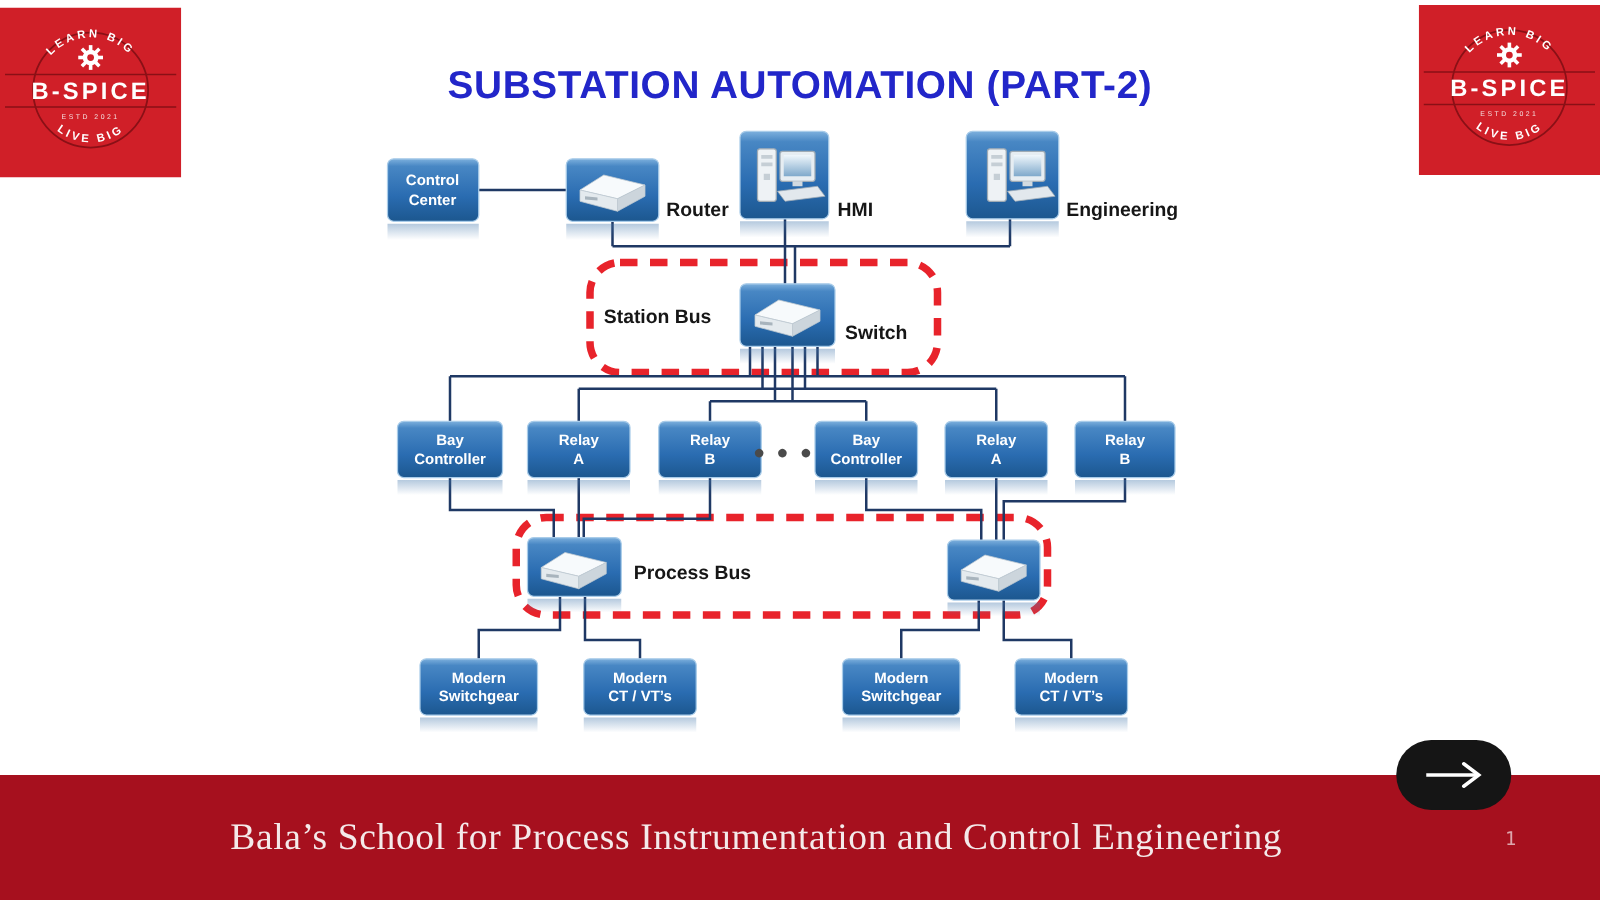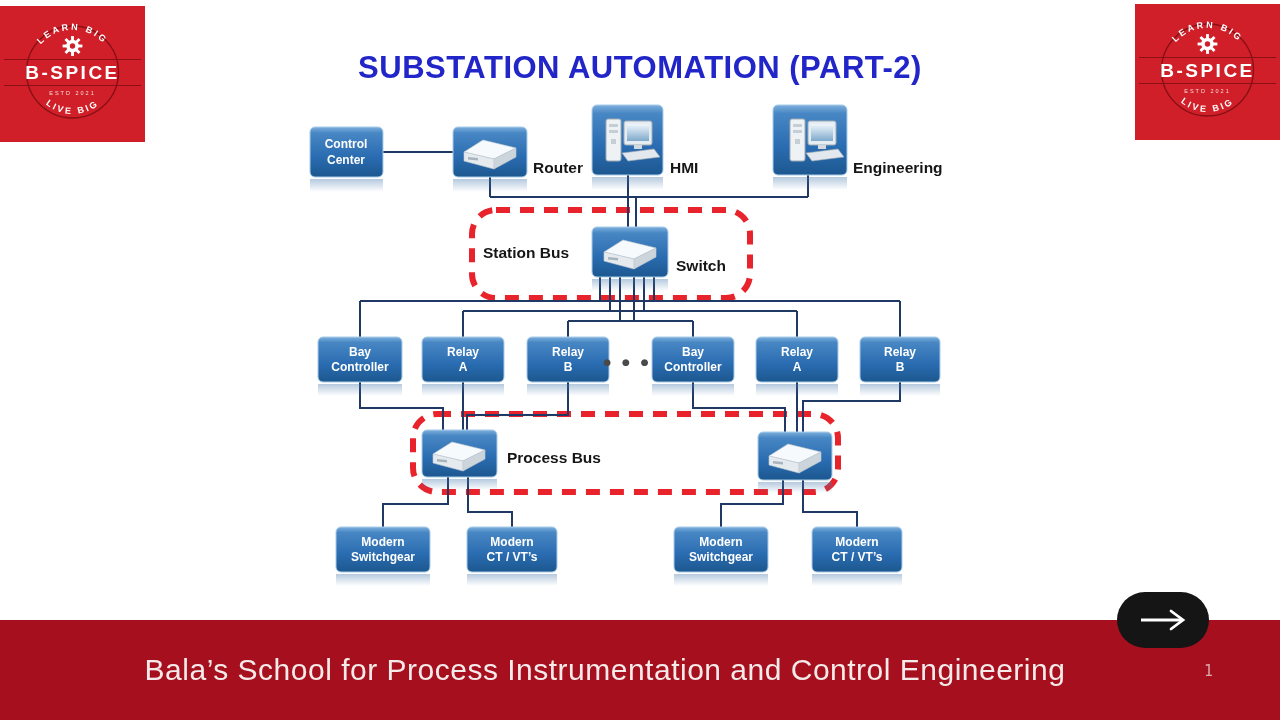--- a/index.html
+++ b/index.html
@@ -20,21 +20,21 @@
   .refl{fill:url(#gRefl);}
   .boxlabel{fill:#ffffff;font-weight:bold;font-size:12px;text-anchor:middle;
             font-family:"Liberation Sans",sans-serif;}
   .devlabel{fill:#161616;font-weight:bold;font-size:15.5px;
             font-family:"Liberation Sans",sans-serif;}
   .dots{fill:#4a4a4a;font-size:9px;letter-spacing:4px;text-anchor:middle;
         font-family:"DejaVu Sans",sans-serif;}
   
   .footer{position:absolute;left:0;top:620px;width:1280px;height:100px;background:#a6101e;
           display:flex;align-items:center;justify-content:center;}
-  .footer .text{font-family:Liberation Sans, sans-serif;font-size:30px;color:#f4eaea;
+  .footer .text{font-family:Liberation Serif, serif;font-size:30px;color:#f4eaea;
                 letter-spacing:0.5px;padding-right:70px;white-space:nowrap;}
   .pagenum{position:absolute;left:1204px;top:662px;font-family:"DejaVu Sans Mono",monospace;
            font-size:15px;color:#dda6ac;}
   
   .nextbtn{position:absolute;left:1117px;top:592px;width:92px;height:56px;background:#151515;
            border-radius:28px;display:flex;align-items:center;justify-content:center;cursor:pointer;}
   
   .badge-arc{fill:#ffffff;font-weight:bold;font-size:9px;letter-spacing:2.5px;
              font-family:"Liberation Sans",sans-serif;}
   .badge-name{fill:#ffffff;font-weight:bold;font-size:19px;letter-spacing:2.5px;text-anchor:middle;

